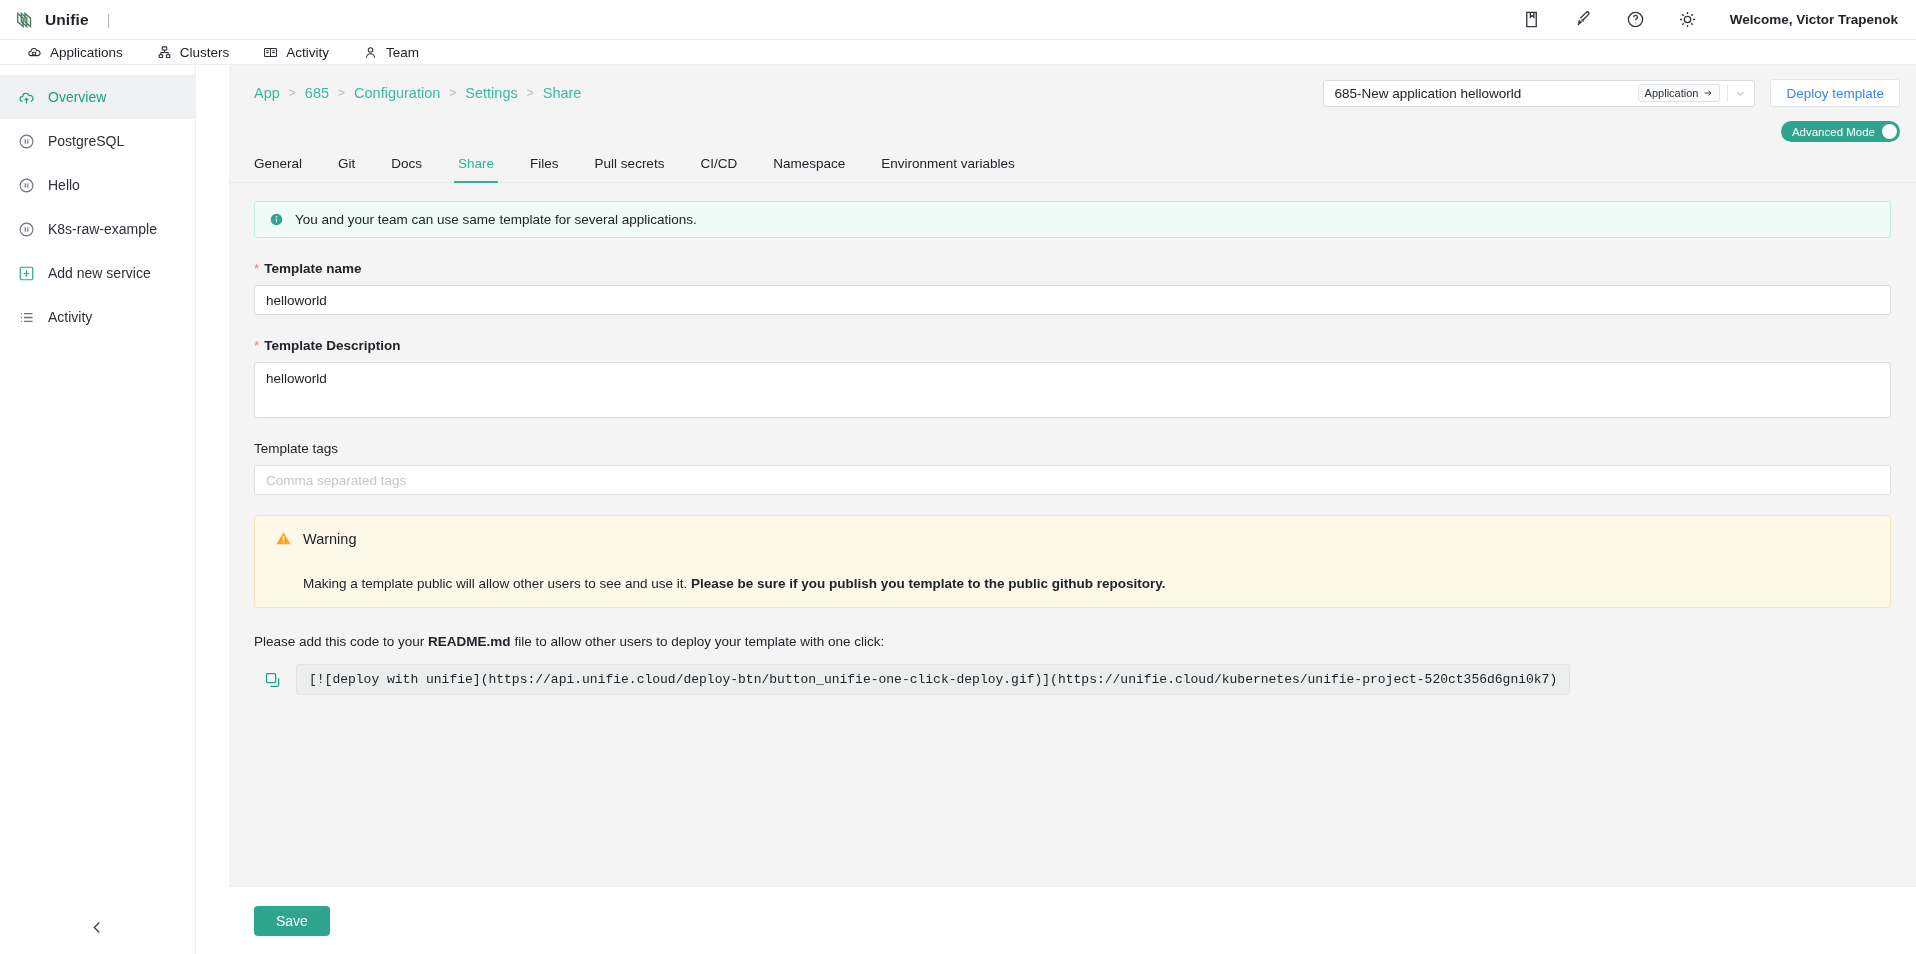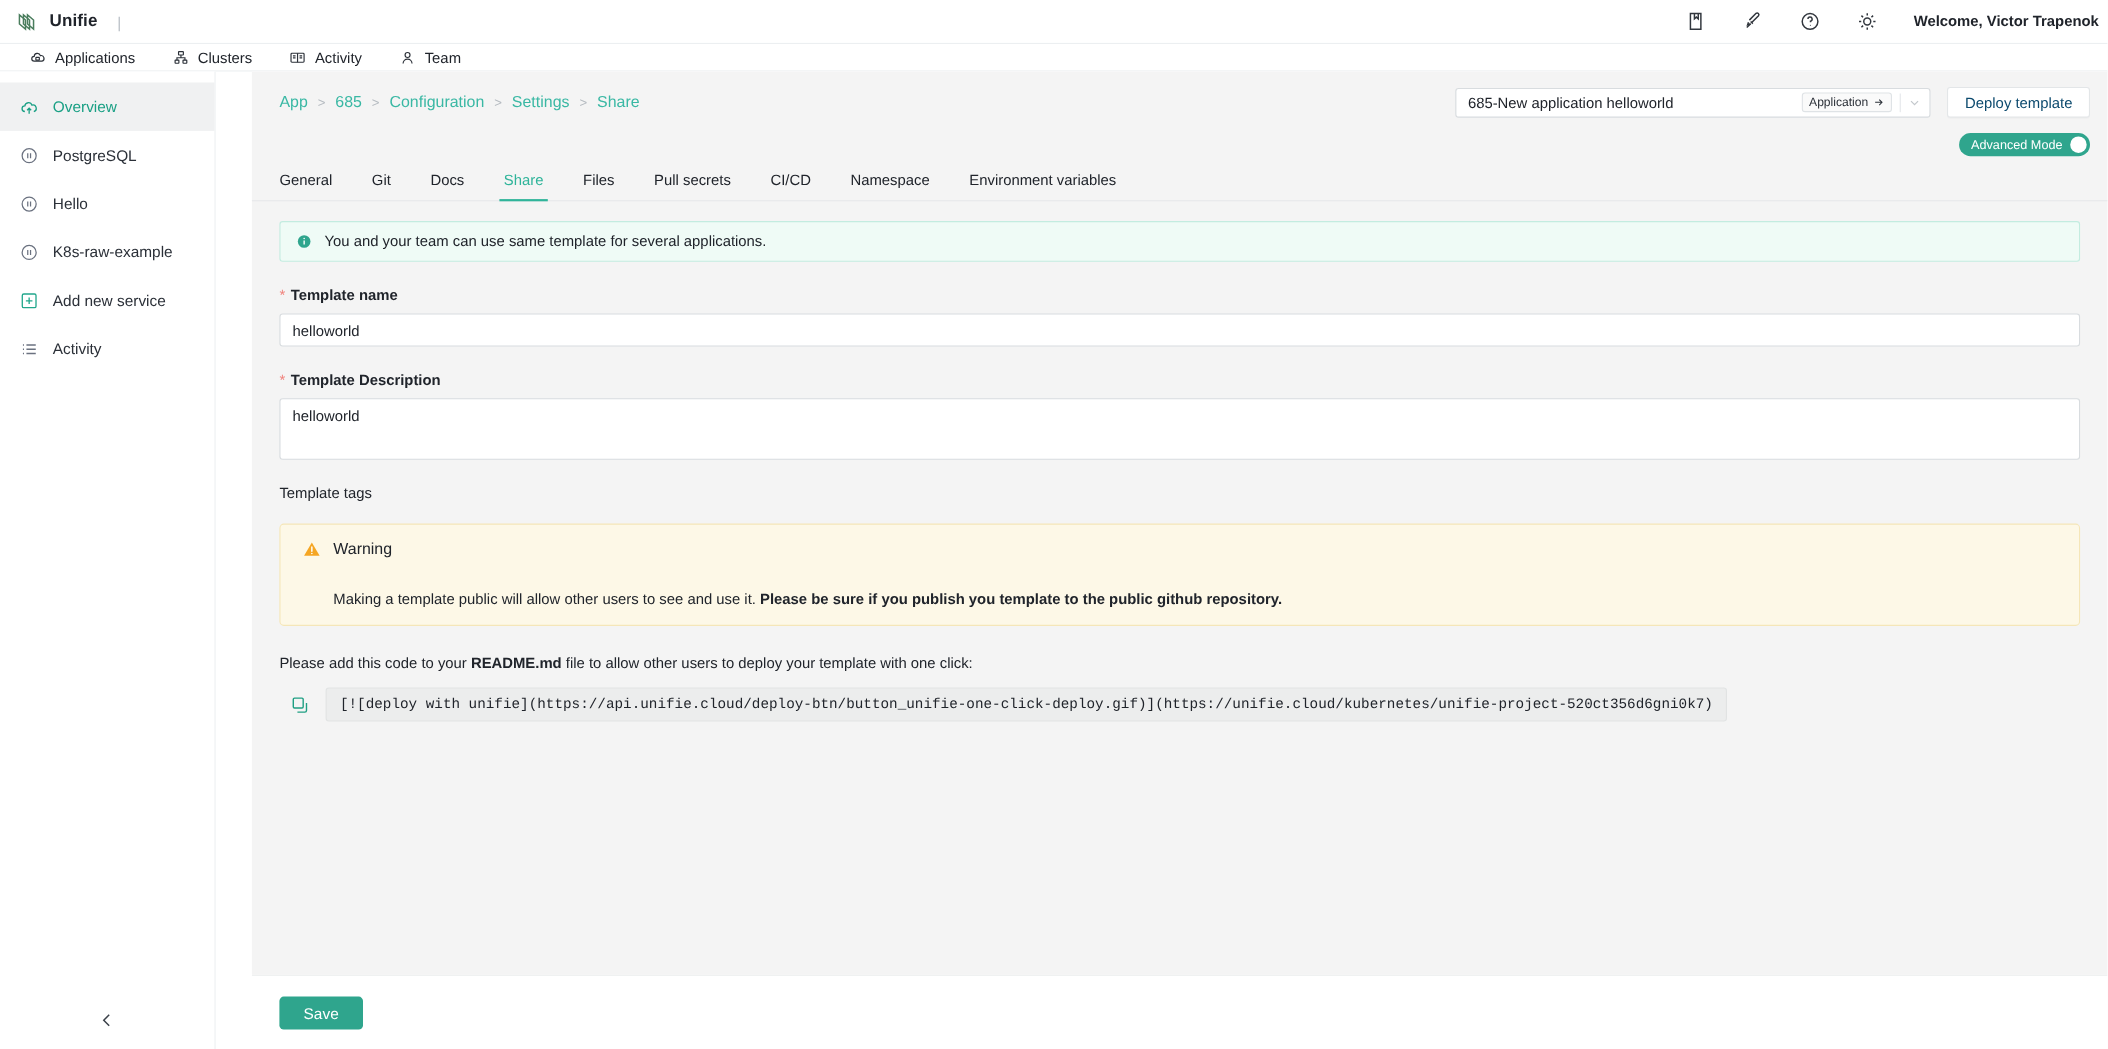--- a/index.html
+++ b/index.html
@@ -9,21 +9,21 @@
     background: #ffffff; color: #20242b;
     overflow: hidden;
   }
   .app { display: flex; flex-direction: column; width: 1916px; height: 954px; }
 
   
   .topbar {
     height: 40px; flex: 0 0 40px;
     display: flex; align-items: center;
     border-bottom: 1px solid #eceff1;
-    background: #fff; padding: 0 8px 0 14px;
+    background: #fff; padding: 0 18px 0 14px;
   }
   .brand { display: flex; align-items: center; gap: 9px; }
   .brand-name { font-size: 15.5px; font-weight: bold; color: #1f232a; letter-spacing: .1px; }
   .brand-divider { color: #b9bfc6; font-size: 14px; margin-left: 9px; }
   .topbar-right { margin-left: auto; display: flex; align-items: center; gap: 33px; }
   .tb-icon { width: 19px; height: 19px; display: block; color: #32373e; cursor: pointer; }
   .welcome { font-size: 13.5px; font-weight: bold; color: #20242b; white-space: nowrap; }
 
   
   .navbar {
@@ -83,21 +83,21 @@
   .appselect-text { font-size: 13.5px; color: #20242b; white-space: nowrap; overflow: hidden; }
   .appbadge {
     margin-left: auto; display: flex; align-items: center; gap: 5px;
     border: 1px solid #dfe3e6; border-radius: 3px; background: #fafafa;
     font-size: 11px; color: #2b3038; padding: 2px 6px; white-space: nowrap;
   }
   .chev-sep { width: 1px; height: 17px; background: #e4e7ea; margin: 0 7px; }
   .appselect .chev { width: 11px; height: 11px; color: #c3c8cc; margin-right: 4px; }
   .btn-deploy {
     height: 28px; background: #fff; border: 1px solid #e3e6e8; border-radius: 3px;
-    font-size: 13.5px; color: #0c4a6e; padding: 0 15px; cursor: pointer;
+    font-size: 13.5px; color: #3b82f6; padding: 0 15px; cursor: pointer;
     font-family: "Liberation Sans", sans-serif; white-space: nowrap;
     box-shadow: 0 1px 1px rgba(0,0,0,.02);
   }
   .toggle-pill {
     display: inline-flex; align-items: center; gap: 7px;
     background: #2fa58d; border-radius: 12px; height: 21px;
     padding: 0 3px 0 11px; cursor: pointer; white-space: nowrap;
   }
   .toggle-pill .tp-label { font-size: 11.5px; color: #fff; }
   .toggle-knob { width: 15px; height: 15px; border-radius: 50%; background: #fff; flex: 0 0 15px; }
@@ -380,20 +380,21 @@
 
           <div class="field">
             <label class="flabel">
               <span class="req">*</span><span>Template Description</span>
             </label>
             <textarea class="tarea" style="">helloworld</textarea>
           </div>
 
           <div class="field">
             <label class="flabel plain">Template tags</label>
+            <input class="tinput" type="text" placeholder="Comma separated tags" style="">
           </div>
 
 
           <div class="warn-box">
             <div class="warn-head">
               <svg viewBox="0 0 24 24">
                 <path d="M12 3.2 L22 20.2 H2 Z" fill="#f5a623"></path>
                 <path d="M12 9 v5.3" stroke="#fff" stroke-width="1.9" stroke-linecap="round"></path>
                 <circle cx="12" cy="17.2" r="1.05" fill="#fff"></circle>
               </svg>

